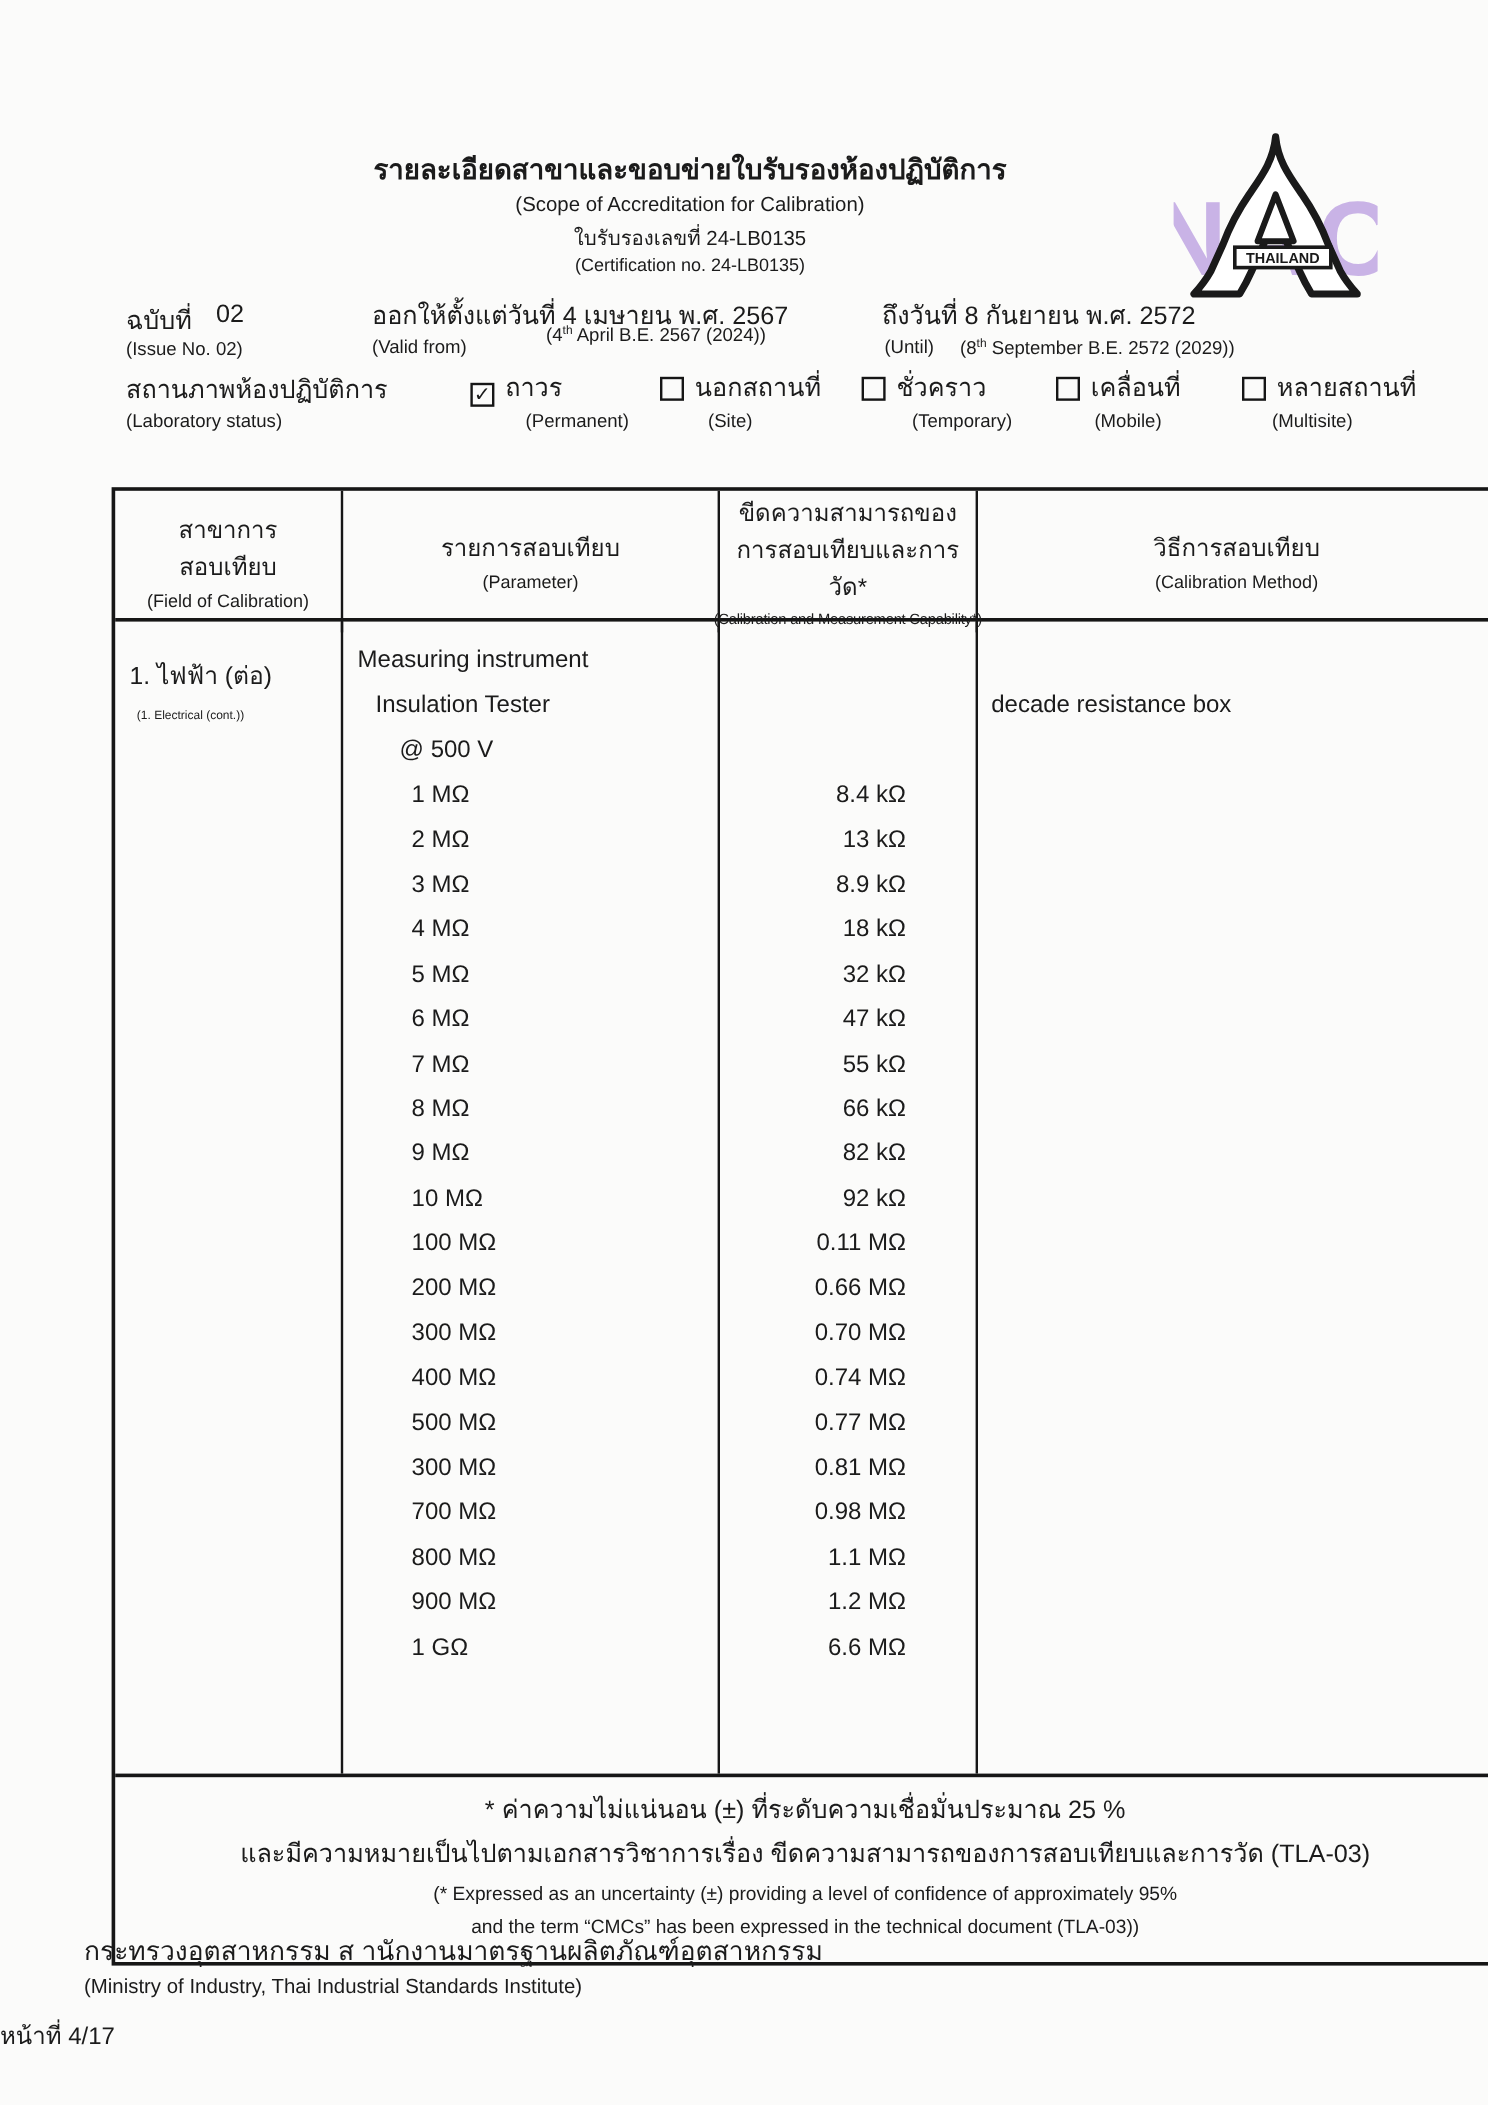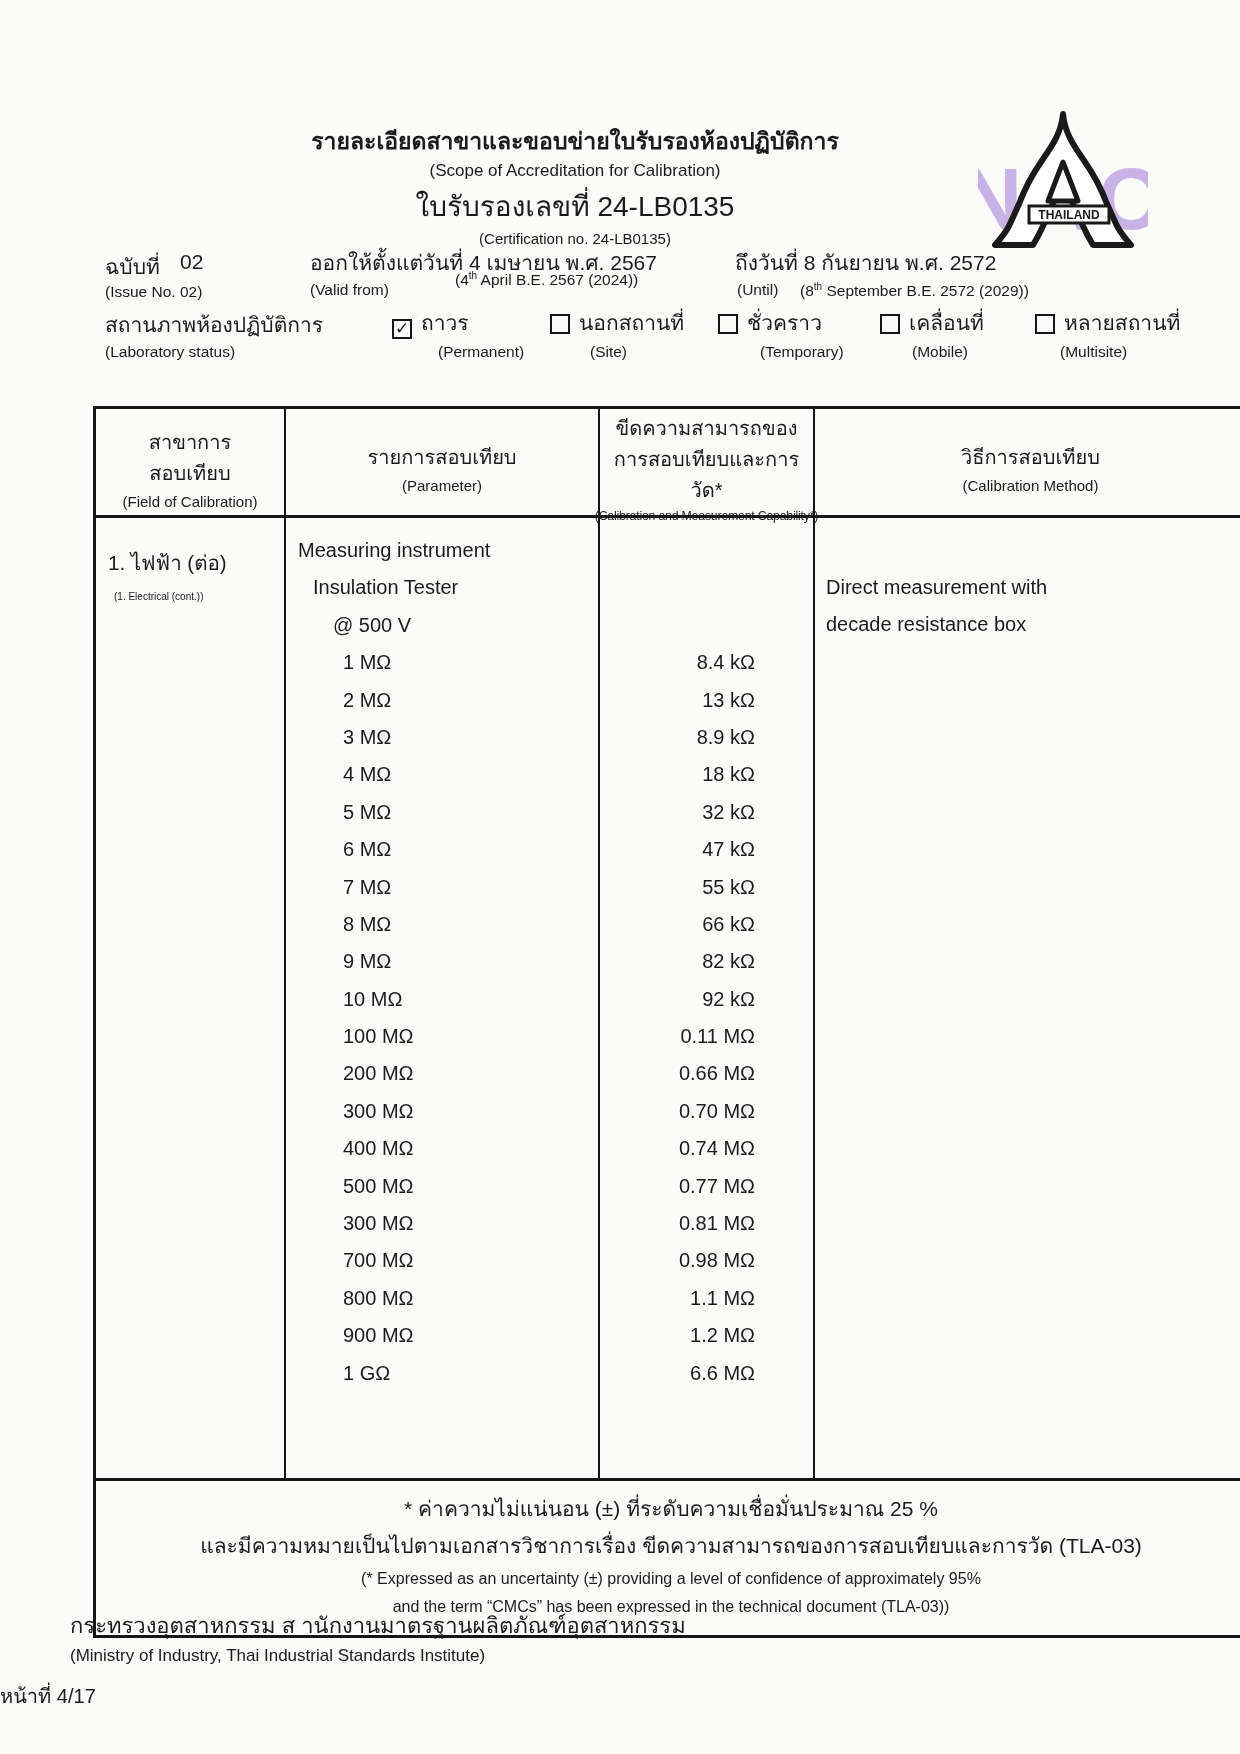--- a/index.html
+++ b/index.html
@@ -7,21 +7,21 @@
     width:1240px;height:1754px;position:relative;
     background:#fbfbfa;color:#1b1b1b;
     font-family:"Liberation Sans","DejaVu Sans",sans-serif;
     -webkit-font-smoothing:antialiased;
   }
   .abs{position:absolute;}
   
   .title-block{position:absolute;left:0;top:125px;width:1150px;text-align:center;}
   .t1{font-size:23px;font-weight:bold;line-height:1.45;}
   .t2{font-size:17px;line-height:1.5;}
-  .t3{font-size:28px;line-height:1.5;margin-top:2px;}
+  .t3{font-size:17px;line-height:1.5;margin-top:2px;}
   .t4{font-size:15px;line-height:1.4;}
   
   .logo{position:absolute;left:978px;top:108px;width:170px;height:150px;}
   
   .th-lg{font-size:21px;text-align:right;}
   .en-sm{font-size:15.5px;}
   .chk{display:inline-block;width:20px;height:20px;border:2.5px solid #161616;
        box-sizing:border-box;vertical-align:-3px;text-align:center;line-height:15px;
        font-size:17px;font-weight:bold;}
   .chklabel{font-size:21px;margin-left:9px;vertical-align:1px;}
@@ -187,21 +187,20 @@
         <div class="bline">0.70 MΩ</div>
         <div class="bline">0.74 MΩ</div>
         <div class="bline">0.77 MΩ</div>
         <div class="bline">0.81 MΩ</div>
         <div class="bline">0.98 MΩ</div>
         <div class="bline">1.1 MΩ</div>
         <div class="bline">1.2 MΩ</div>
         <div class="bline">6.6 MΩ</div>
       </div>
     <div class="bc method">
-        <div>Direct measurement with</div>
         <div>decade resistance box</div>
       </div>
   </div>
 
   <div class="tbl-foot">
     <div class="fn-th">* ค่าความไม่แน่นอน (±) ที่ระดับความเชื่อมั่นประมาณ 25 %</div>
     <div class="fn-th">และมีความหมายเป็นไปตามเอกสารวิชาการเรื่อง ขีดความสามารถของการสอบเทียบและการวัด (TLA-03)</div>
     <div class="fn-en">(* Expressed as an uncertainty (±) providing a level of confidence of approximately 95%</div>
     <div class="fn-en">and the term “CMCs” has been expressed in the technical document (TLA-03))</div>
   </div>

